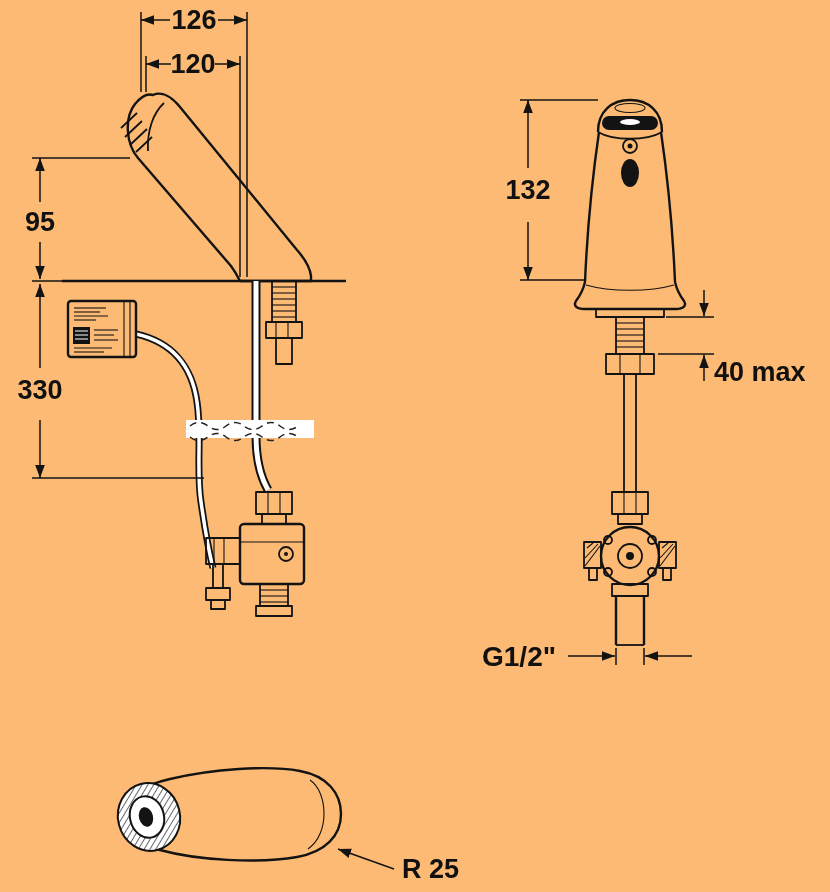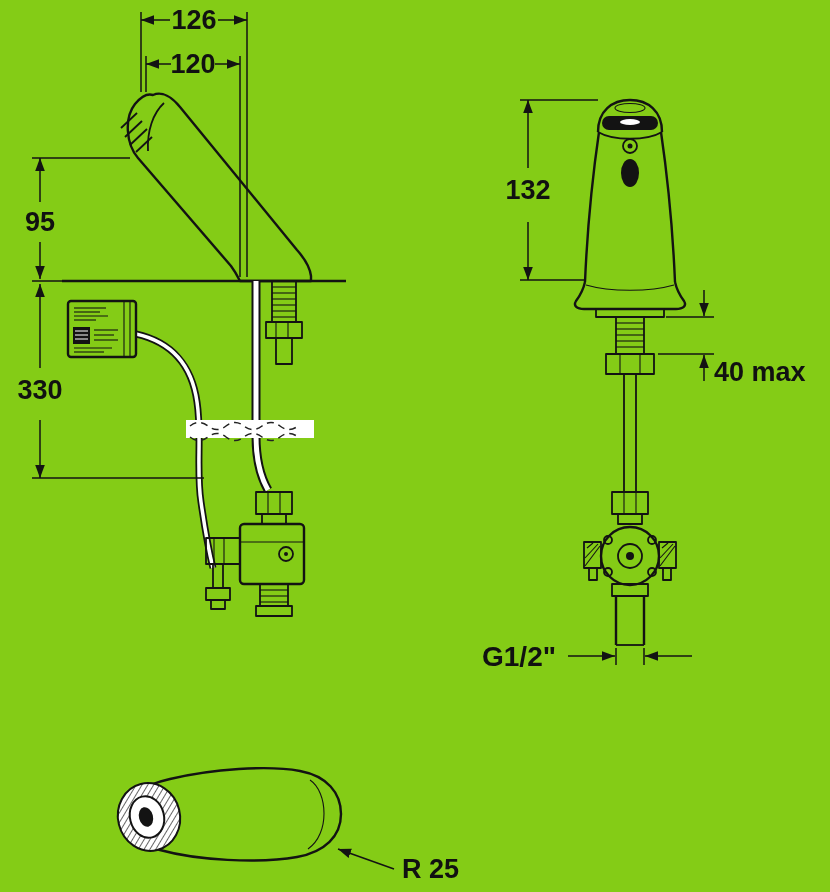--- a/index.html
+++ b/index.html
@@ -1,16 +1,16 @@
 <!DOCTYPE html>
 <html><head>
 <meta charset="utf-8">
 <style>
   html,body{margin:0;padding:0;background:#ffffff;}
-  .canvas{width:830px;height:892px;background:#84cc16;position:relative;overflow:hidden;}
+  .canvas{width:830px;height:892px;background:#fdba74;position:relative;overflow:hidden;}
   svg{display:block;}
   .outline{stroke:#131313;stroke-width:2.4;fill:none;stroke-linejoin:round;}
   .med{stroke:#131313;stroke-width:1.8;fill:none;stroke-linejoin:round;}
   .thin{stroke:#131313;stroke-width:1.1;fill:none;}
   .dim{stroke:#131313;stroke-width:1.5;fill:none;}
   .ink{fill:#131313;}
   .white{fill:#ffffff;}
   .hoseO{stroke:#131313;fill:none;}
   .hoseI{stroke:#ffffff;fill:none;}
   .break{stroke:#222222;stroke-width:1.5;fill:none;stroke-dasharray:7 5;}

